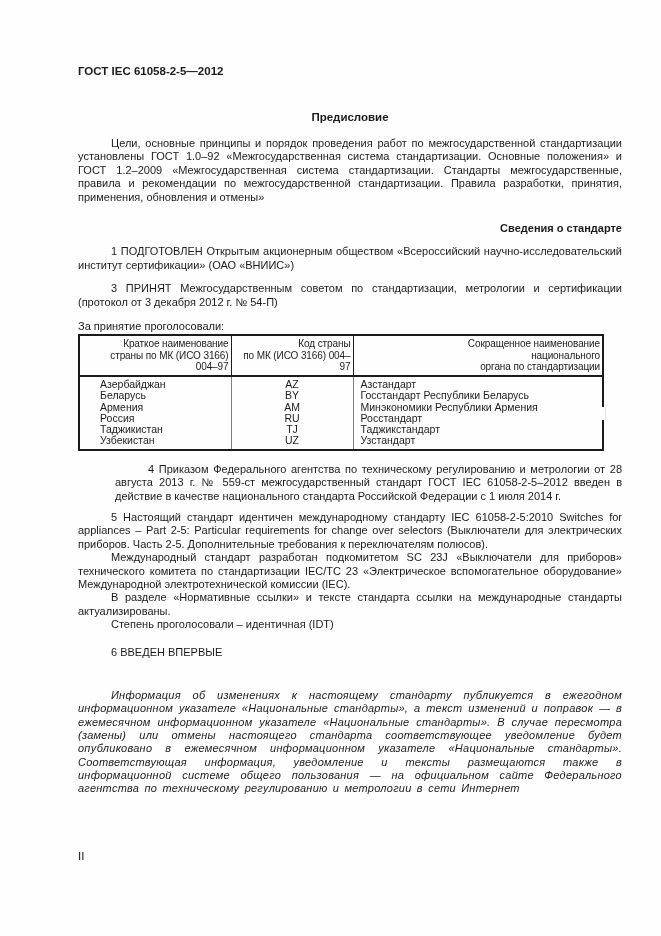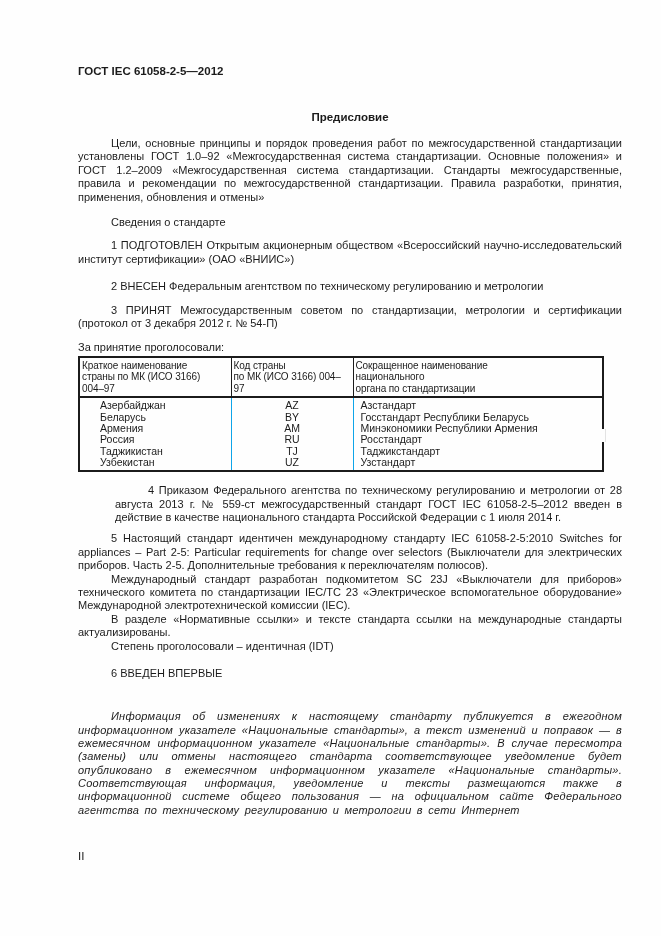--- a/index.html
+++ b/index.html
@@ -36,24 +36,24 @@
     line-height: 14px;
     margin-top: 32px;
   }
   p {
     margin: 0;
     text-align: justify;
     text-indent: 33px;
   }
   .intro { margin-top: 13px; }
   .info-heading {
-    font-weight: normal;
-    margin-top: 12px;
+    font-weight: bold;
+    margin-top: 18px;
     text-indent: 33px;
-    text-align: left;
+    text-align: right;
   }
   .item1 { margin-top: 10px; }
   .item2 { margin-top: 14px; }
   .item3 { margin-top: 10px; }
   .vote-caption {
     margin-top: 11px;
     text-indent: 0;
     text-align: left;
   }
   .table-wrap {
@@ -72,21 +72,21 @@
   table.vote-table {
     border: 2px solid #1b1b1b;
   }
   .vote-table thead th {
     border-bottom: 2px solid #1b1b1b;
     border-left: 1px solid #1b1b1b;
     border-right: 1px solid #1b1b1b;
     font-weight: normal;
     font-size: 10px;
     line-height: 11.5px;
-    text-align: left;
+    text-align: right;
     vertical-align: middle;
     white-space: pre-line;
     padding: 2px 2px;
     letter-spacing: -0.1px;
   }
   .vote-table td {
     border-left: 1px solid #1b1b1b;
     border-right: 1px solid #0ea5e9;
     font-size: 10.5px;
     line-height: 11.3px;
@@ -138,21 +138,20 @@
 
     <div class="doc-header">ГОСТ IEC 61058-2-5—2012</div>
 
     <div class="preface-title">Предисловие</div>
 
     <p class="intro">Цели, основные принципы и порядок проведения работ по межгосударственной стандартизации установлены ГОСТ 1.0–92 «Межгосударственная система стандартизации. Основные положения» и ГОСТ 1.2–2009 «Межгосударственная система стандартизации. Стандарты межгосударственные, правила и рекомендации по межгосударственной стандартизации. Правила разработки, принятия, применения, обновления и отмены»</p>
 
     <div class="info-heading">Сведения о стандарте</div>
 
     <p class="item1">1 ПОДГОТОВЛЕН Открытым акционерным обществом «Всероссийский научно-исследовательский институт сертификации» (ОАО «ВНИИС»)</p>
-    <p class="item2">2 ВНЕСЕН Федеральным агентством по техническому регулированию и метрологии</p>
     <p class="item3">3 ПРИНЯТ Межгосударственным советом по стандартизации, метрологии и сертификации (протокол от 3 декабря 2012 г. № 54-П)</p>
 
     <p class="vote-caption">За принятие проголосовали:</p>
 
     <div class="table-wrap">
       <table class="vote-table">
         <colgroup>
           <col class="col1">
             <col class="col2">
             <col class="col3">

